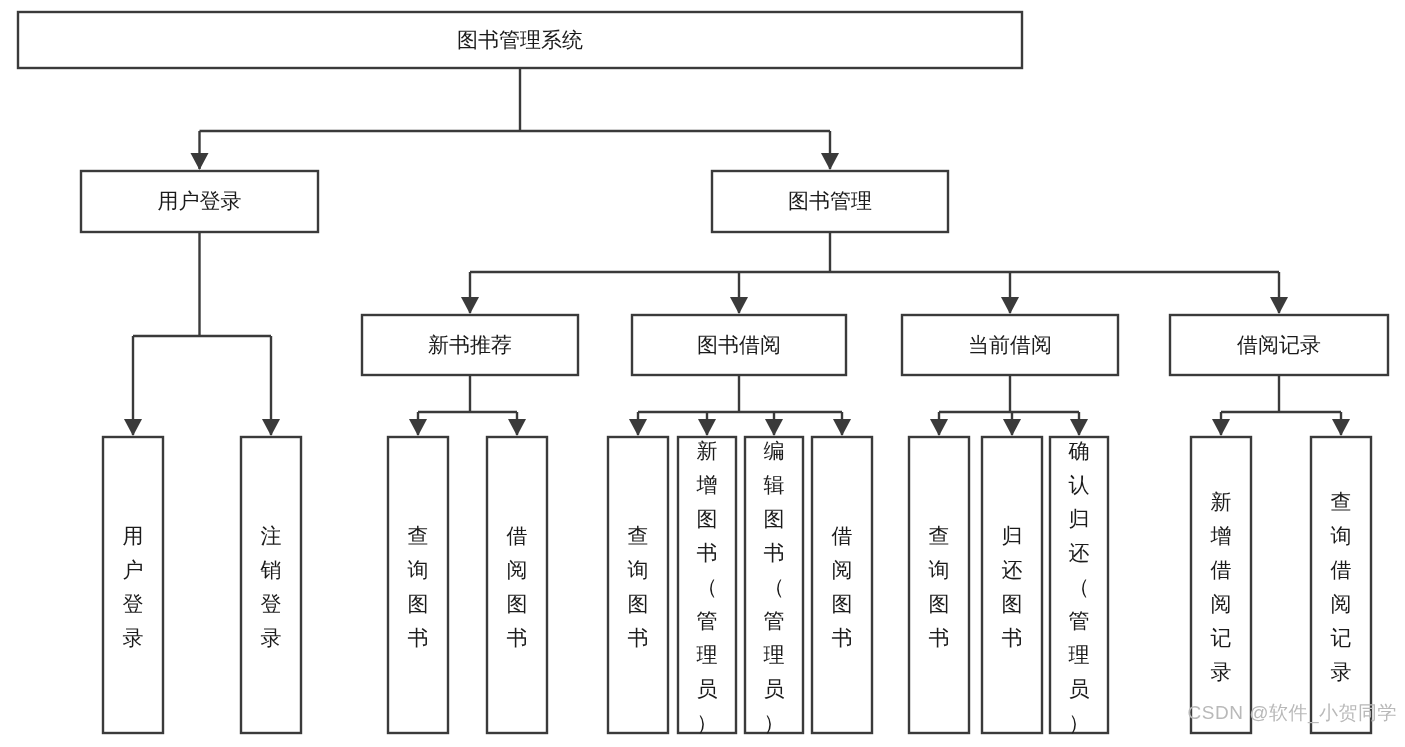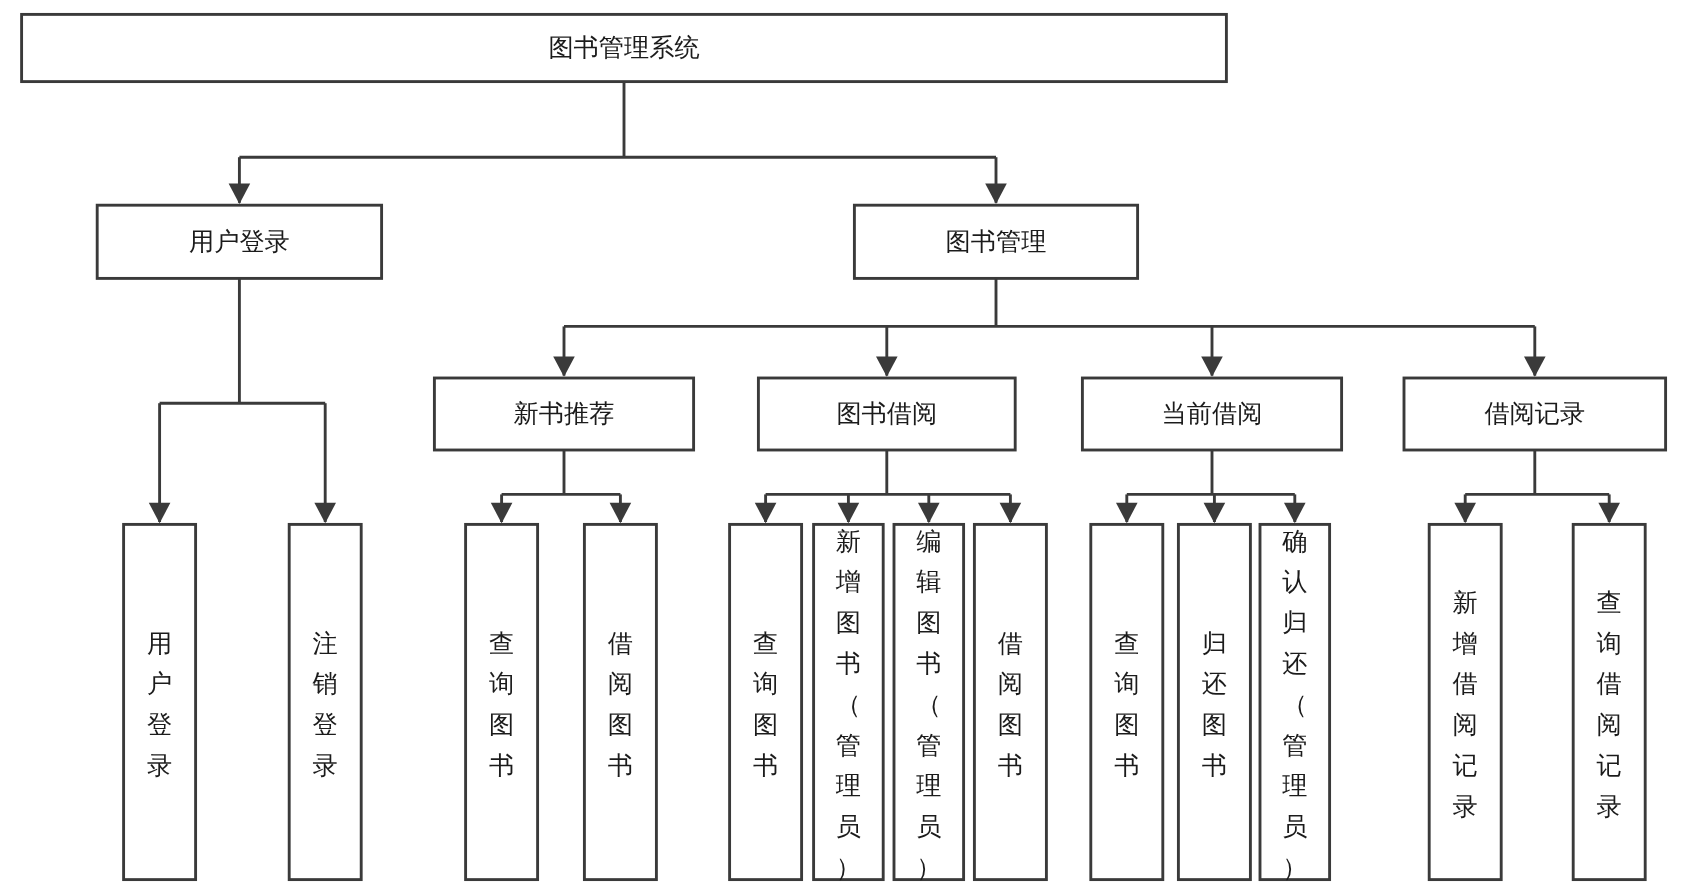--- a/index.html
+++ b/index.html
@@ -201,13 +201,14 @@
         <g>
           <rect x="1191" y="437" width="60" height="296" class="node-box"></rect>
           <text x="1221" y="509" class="node-label-v"><tspan x="1221" dy="0">新</tspan><tspan x="1221" dy="34">增</tspan><tspan x="1221" dy="34">借</tspan><tspan x="1221" dy="34">阅</tspan><tspan x="1221" dy="34">记</tspan><tspan x="1221" dy="34">录</tspan></text>
         </g>
         <g>
           <rect x="1311" y="437" width="60" height="296" class="node-box"></rect>
           <text x="1341" y="509" class="node-label-v"><tspan x="1341" dy="0">查</tspan><tspan x="1341" dy="34">询</tspan><tspan x="1341" dy="34">借</tspan><tspan x="1341" dy="34">阅</tspan><tspan x="1341" dy="34">记</tspan><tspan x="1341" dy="34">录</tspan></text>
         </g>
       </g>
   </svg>
+  <div class="watermark">CSDN @软件_小贺同学</div>
 </div>
 
 </body></html>

